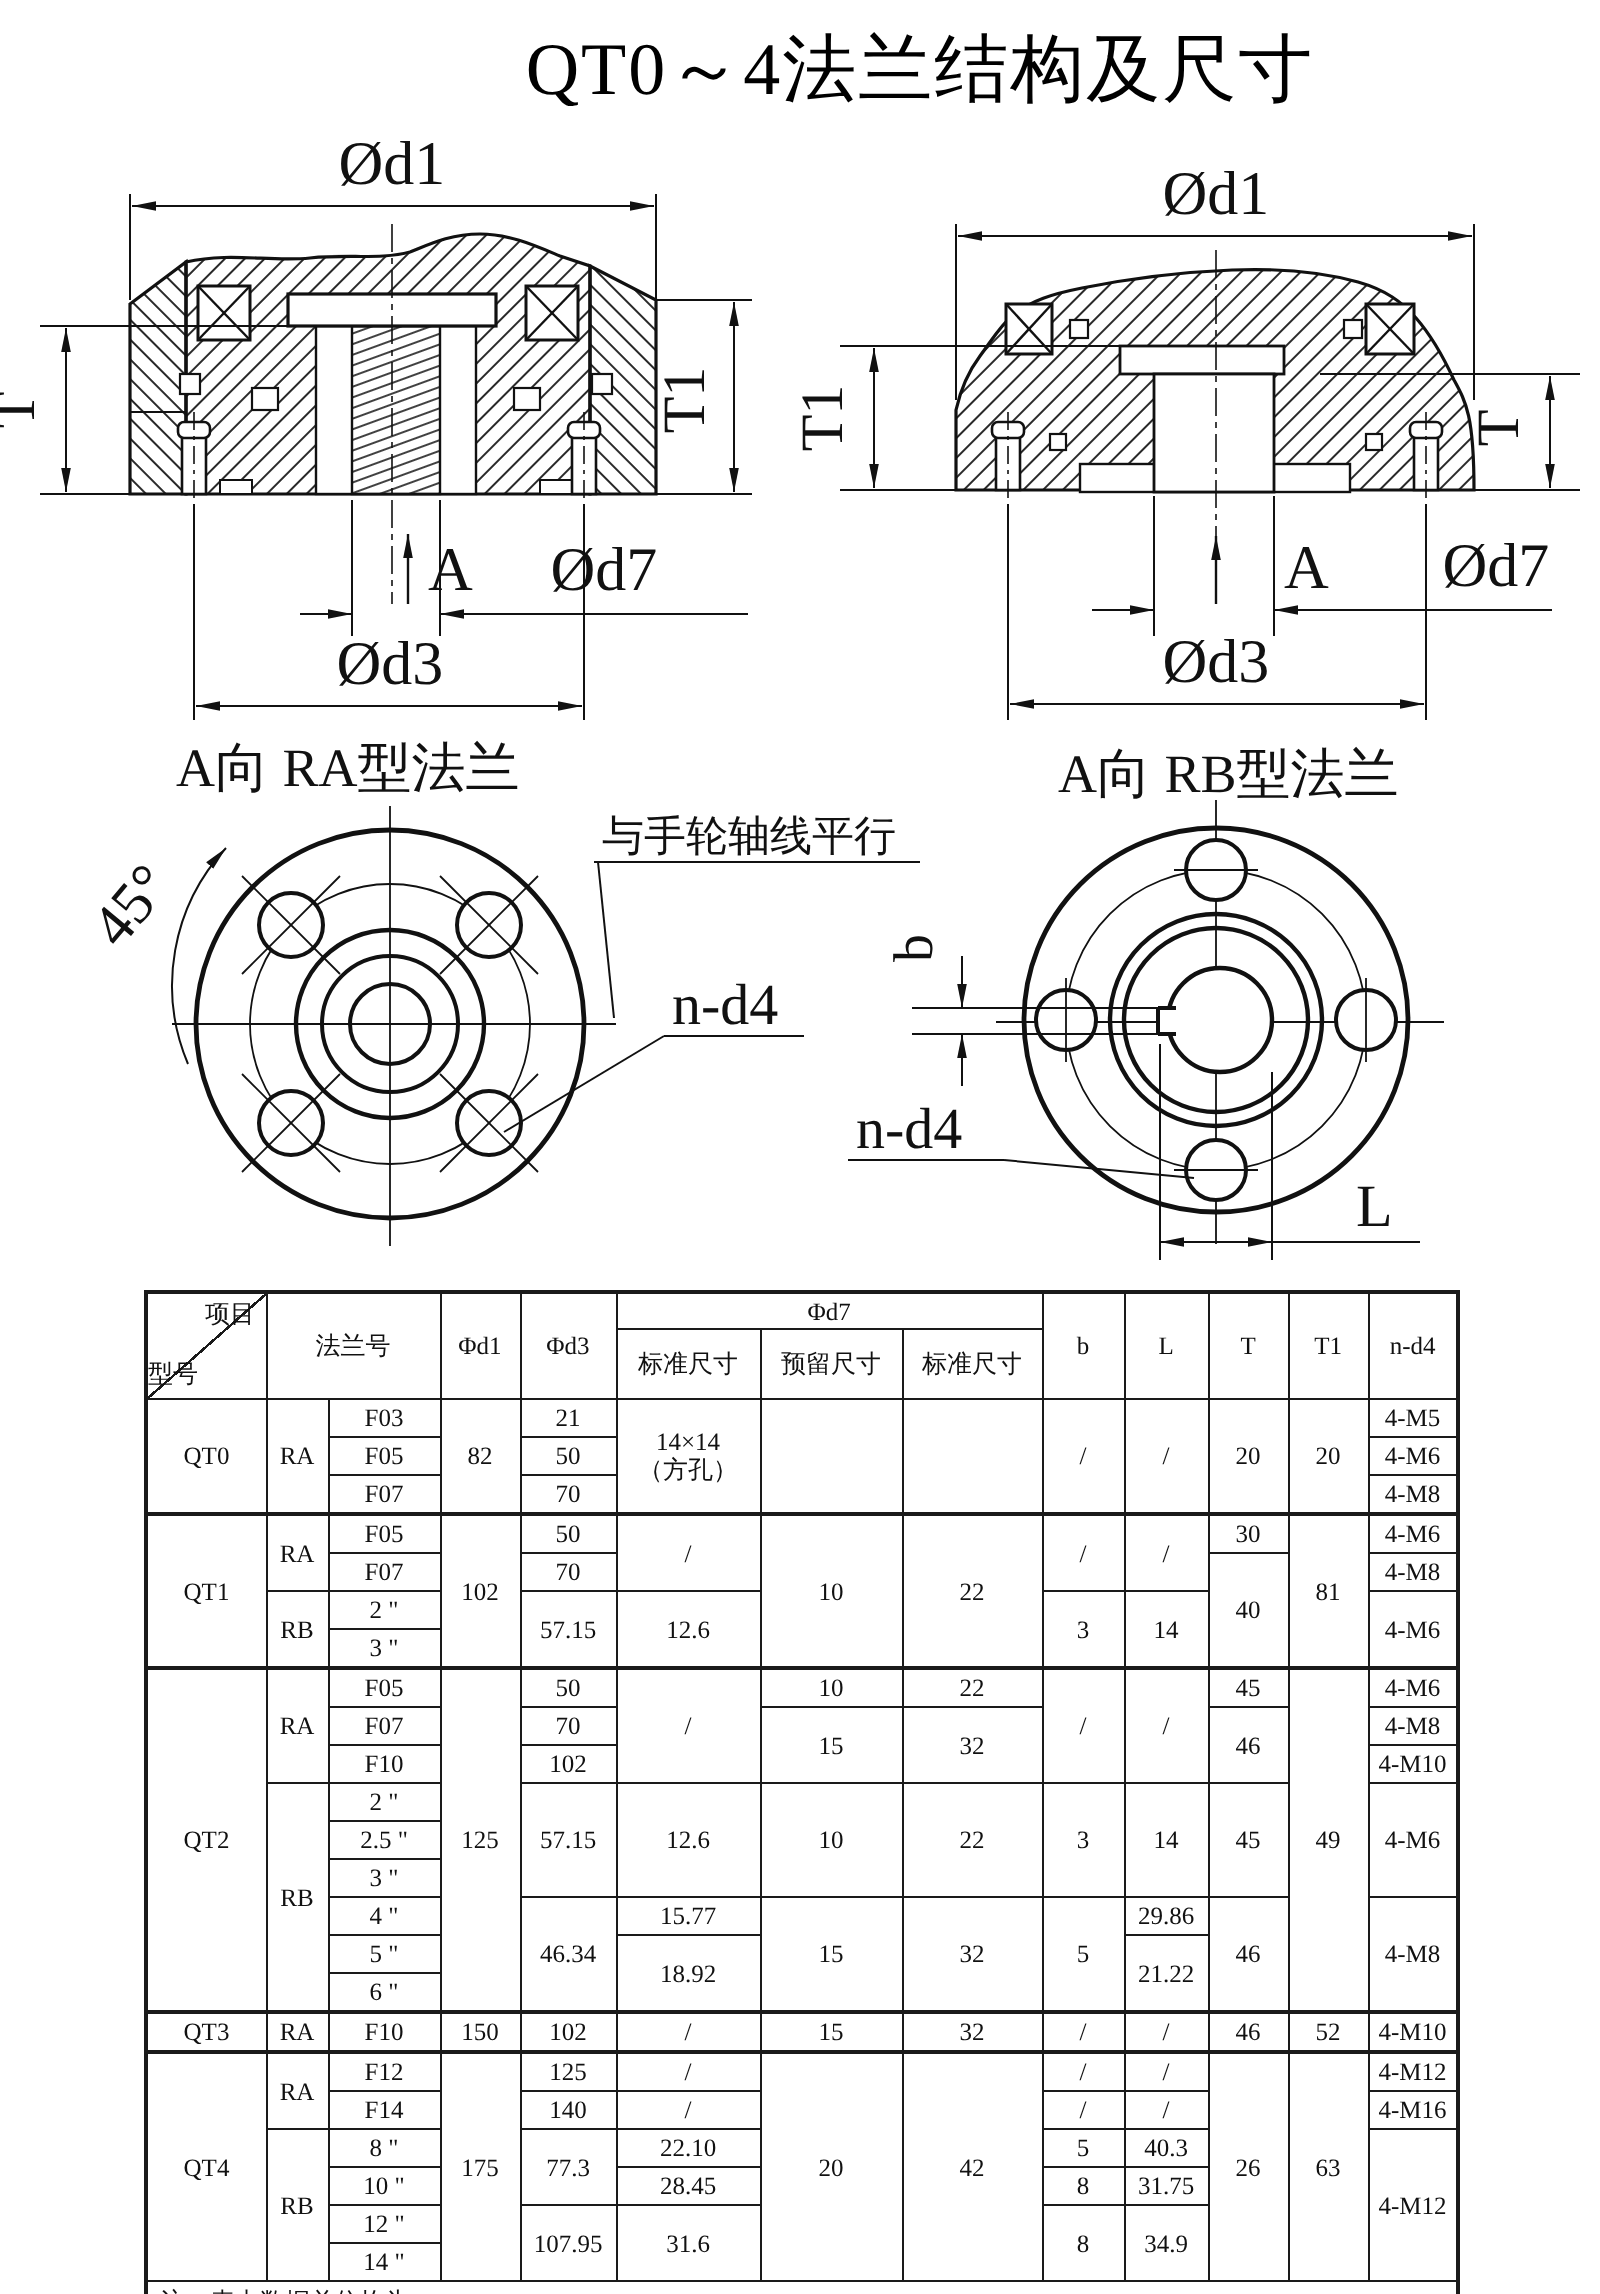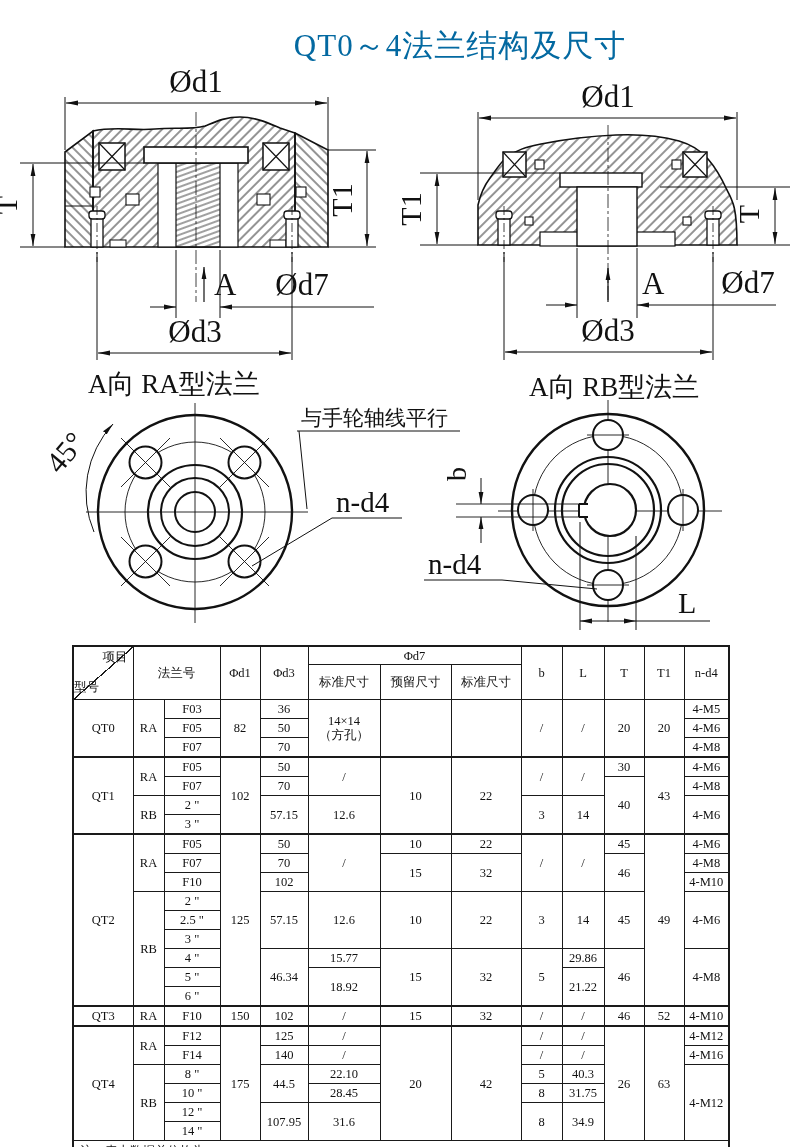--- a/index.html
+++ b/index.html
@@ -1,22 +1,22 @@
 <!DOCTYPE html>
 <html><head>
 <meta charset="utf-8">
 <style>
   html,body{margin:0;padding:0;}
   body{
     width:800px;height:1147px;position:relative;background:#fff;
     font-family:"Liberation Serif","DejaVu Serif",serif;color:#111;
   }
   .page-title{
-    position:absolute;top:25px;left:120px;width:680px;text-align:center;
-    font-size:31px;letter-spacing:1px;color:#0369a1;
+    position:absolute;top:10px;left:120px;width:680px;text-align:center;
+    font-size:37px;letter-spacing:1px;color:#000000;
   }
   svg text{font-family:"Liberation Serif","DejaVu Serif",serif;}
   .lbl{fill:#111;stroke:none;}
   
   .tblwrap{position:absolute;left:72px;top:645px;}
   table{border-collapse:collapse;table-layout:fixed;width:656px;font-size:12.5px;color:#111;}
   td{
     border:1px solid #1a1a1a;text-align:center;vertical-align:middle;
     height:18px;padding:0 1px;white-space:pre-line;line-height:1.12;overflow:hidden;
   }
@@ -314,21 +314,21 @@
     <td>标准尺寸</td>
     <td>预留尺寸</td>
     <td>标准尺寸</td>
   </tr>
 
   <tr>
     <td rowspan="3">QT0</td>
           <td rowspan="3">RA</td>
     <td>F03</td>
           <td rowspan="3">82</td>
-    <td>36</td>
+    <td>21</td>
           <td rowspan="3">14×14
 （方孔）</td>
     <td rowspan="3"></td>
           <td rowspan="3"></td>
     <td rowspan="3">/</td>
           <td rowspan="3">/</td>
     <td rowspan="3">20</td>
           <td rowspan="3">20</td>
     <td>4-M5</td>
   </tr>
@@ -348,21 +348,21 @@
           <td rowspan="2">RA</td>
     <td>F05</td>
           <td rowspan="4">102</td>
     <td>50</td>
           <td rowspan="2">/</td>
     <td rowspan="4">10</td>
           <td rowspan="4">22</td>
     <td rowspan="2">/</td>
           <td rowspan="2">/</td>
     <td>30</td>
-          <td rowspan="4">43</td>
+          <td rowspan="4">81</td>
     <td>4-M6</td>
   </tr>
   <tr>
     <td>F07</td>
           <td>70</td>
     <td rowspan="3">40</td>
           <td>4-M8</td>
   </tr>
   <tr>
     <td rowspan="2">RB</td>
@@ -478,21 +478,21 @@
     <td>F14</td>
           <td>140</td>
     <td>/</td>
           <td>/</td>
     <td>/</td>
           <td>4-M16</td>
   </tr>
   <tr>
     <td rowspan="4">RB</td>
           <td>8 "</td>
-    <td rowspan="2">44.5</td>
+    <td rowspan="2">77.3</td>
           <td>22.10</td>
     <td>5</td>
           <td>40.3</td>
     <td rowspan="4">4-M12</td>
   </tr>
   <tr>
     <td>10 "</td>
           <td>28.45</td>
     <td>8</td>
           <td>31.75</td>

